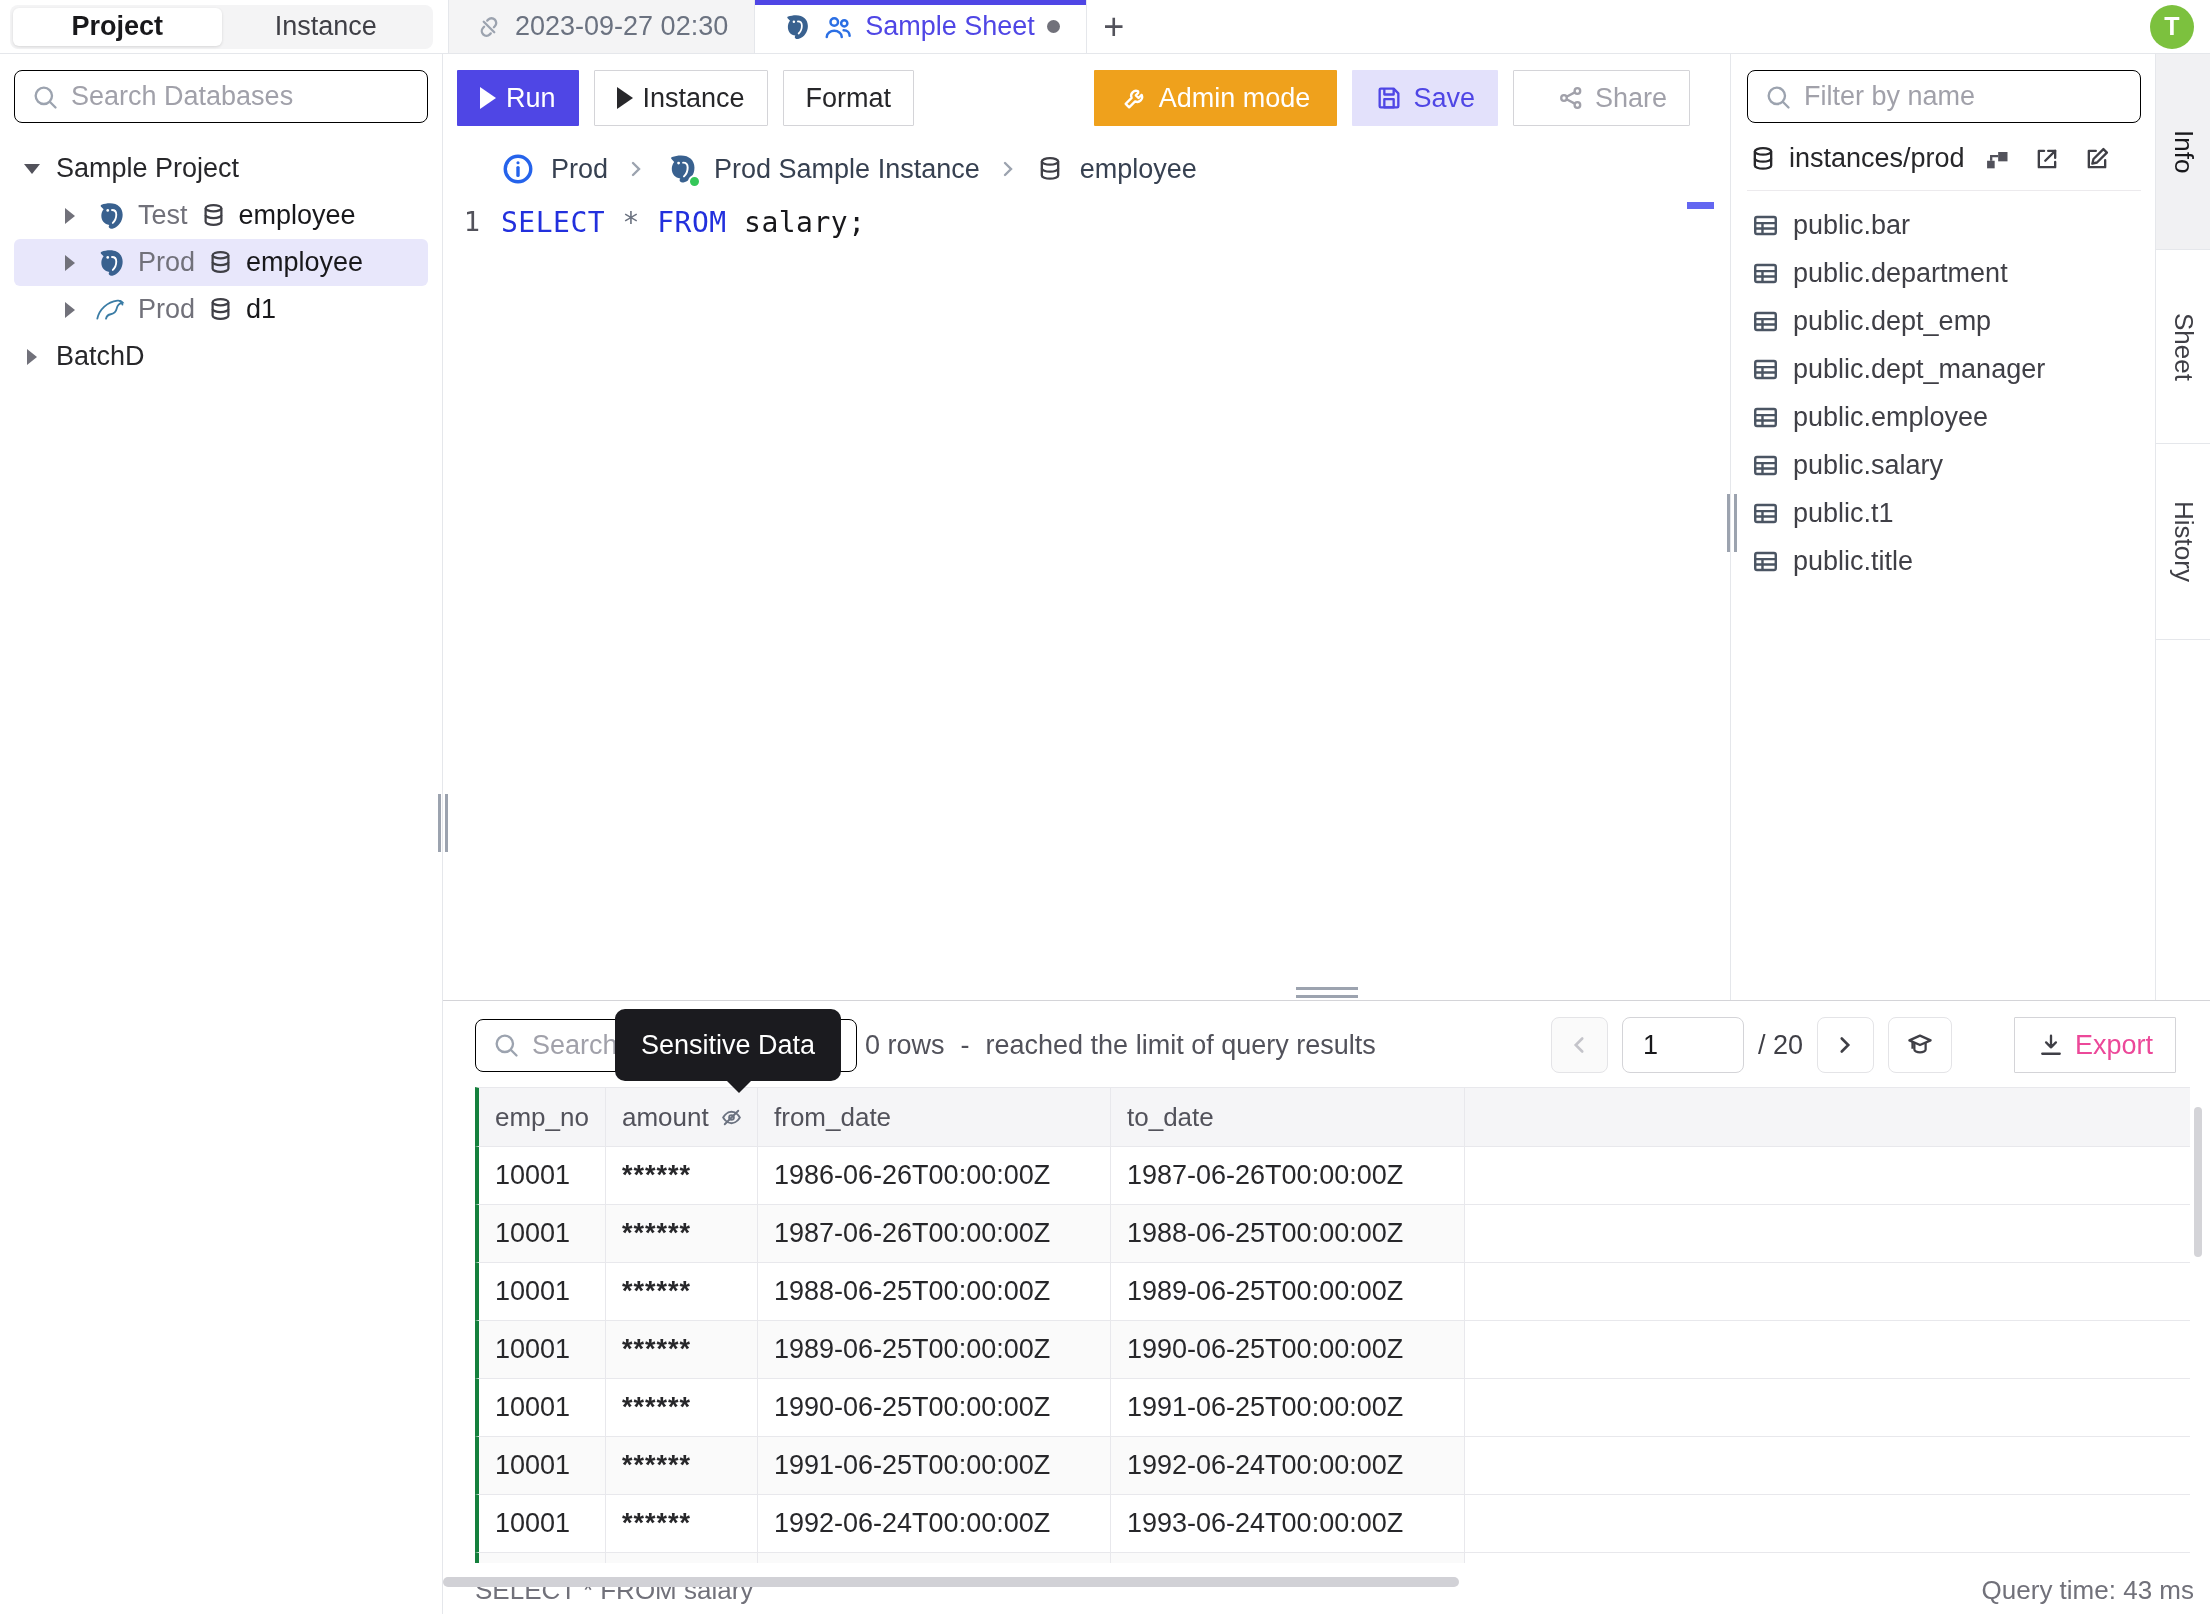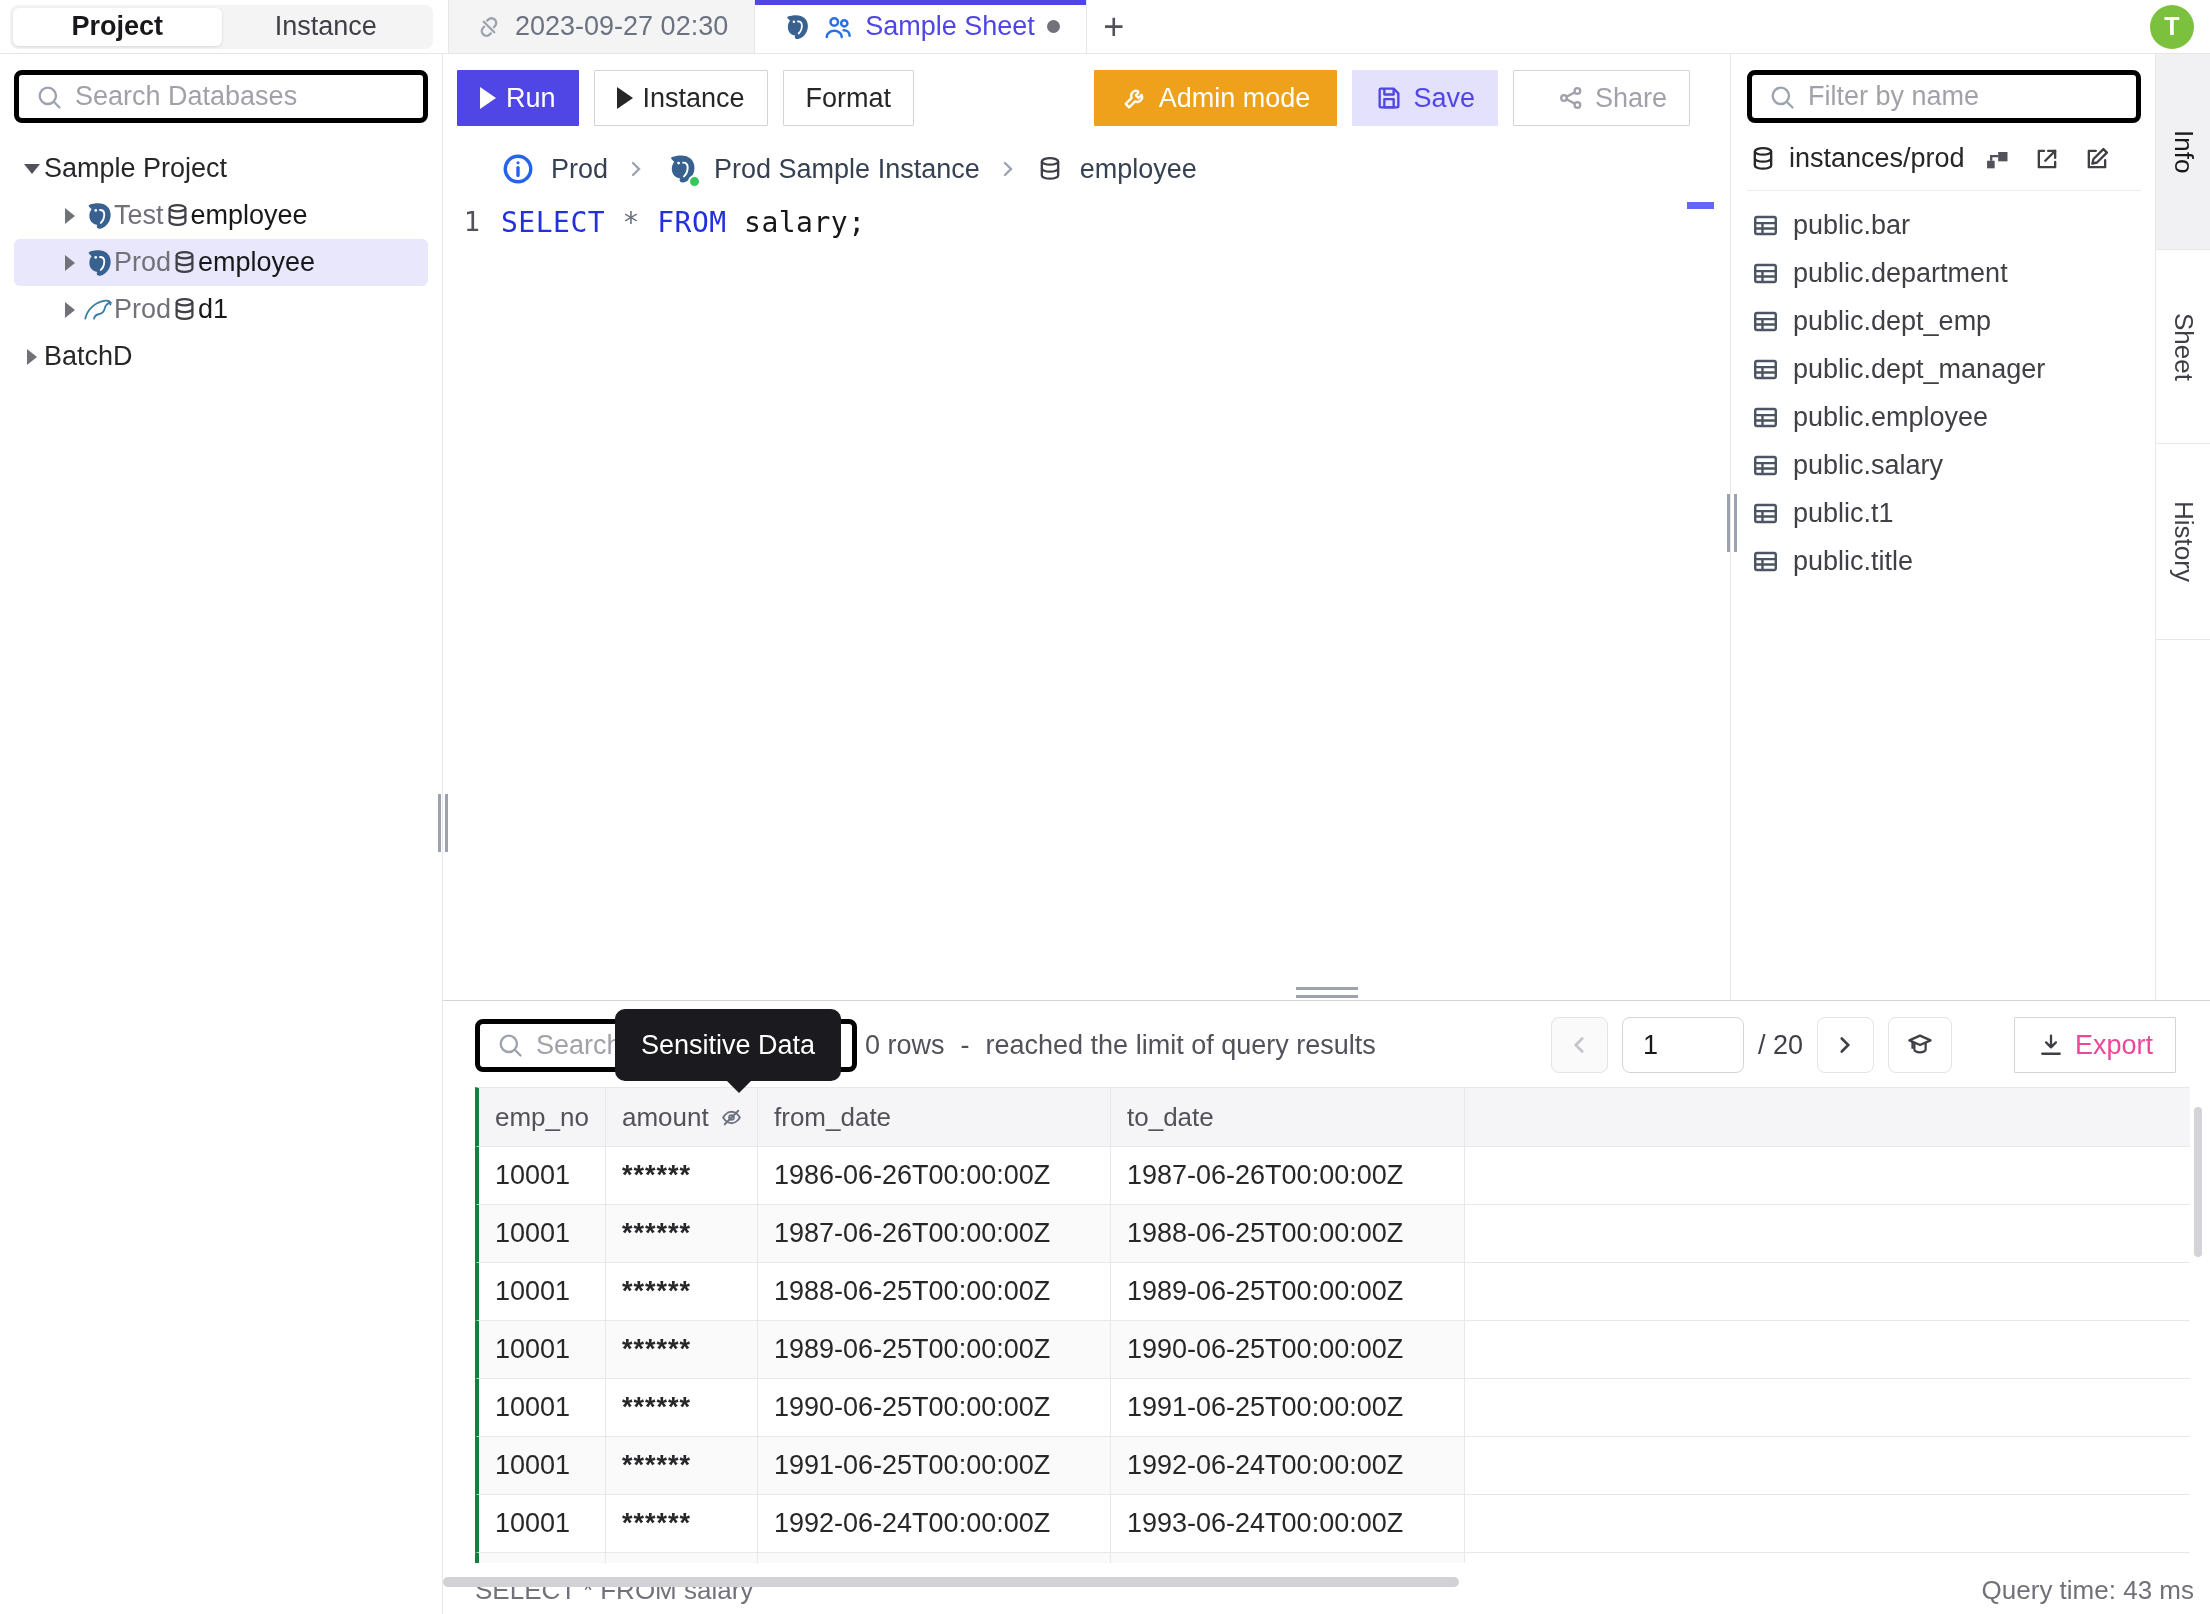--- a/index.html
+++ b/index.html
@@ -21,27 +21,27 @@
   .tab.active { background:#fff; color:#4f46e5; font-weight:500; border-right:1px solid #e5e7eb; }
   .tab.active::before { content:""; position:absolute; left:0; top:0; right:0; height:5px; background:#4f46e5; }
   .dirty-dot { width:13px; height:13px; border-radius:50%; background:#71717a; }
   .newtab { display:flex; align-items:center; justify-content:center; width:54px; font-size:36px; color:#52525b; cursor:pointer; }
   .avatar { width:44px; height:44px; border-radius:50%; background:#7cc13e; color:#fff; font-size:25px; font-weight:700;
     display:flex; align-items:center; justify-content:center; margin:auto 16px auto auto; }
 
   
   .body-row { flex:1; display:flex; min-height:0; }
   .left-sidebar { width:443px; flex:none; border-right:1px solid #e5e7eb; position:relative; padding:16px 14px; }
-  .search-box { display:flex; align-items:center; gap:12px; height:53px; border:5px solid #000000; border-radius:8px;
+  .search-box { display:flex; align-items:center; gap:12px; height:53px; border:1px solid #000000; border-radius:8px;
     padding:0 16px; color:#9ca3af; margin-bottom:22px; background:#fff; }
   .search-box input { border:none; outline:none; font-size:27px; color:#3f3f46; width:100%; background:transparent; font-family:inherit; }
   .search-box input::placeholder { color:#a1a1aa; }
 
   .tree { font-size:27px; }
-  .tree-row { height:47px; display:flex; align-items:center; gap:0; padding:0 6px; border-radius:6px; cursor:pointer; }
+  .tree-row { height:47px; display:flex; align-items:center; gap:12px; padding:0 6px; border-radius:6px; cursor:pointer; }
   .tree-row.child { padding-left:44px; }
   .tree-row.selected { background:#e8e7fb; }
   .caret-down { width:0; height:0; border-left:8px solid transparent; border-right:8px solid transparent; border-top:10px solid #52525b; margin:0 4px; }
   .caret-right { width:0; height:0; border-top:8px solid transparent; border-bottom:8px solid transparent; border-left:10px solid #71717a; margin:0 7px; }
   .env-label { color:#71717a; }
   .db-name { color:#18181b; }
   .root-label { color:#27272a; }
 
   .splitter-v { position:absolute; display:flex; gap:4px; }
   .splitter-v i { display:block; width:3px; height:58px; background:#9ca3af; }

